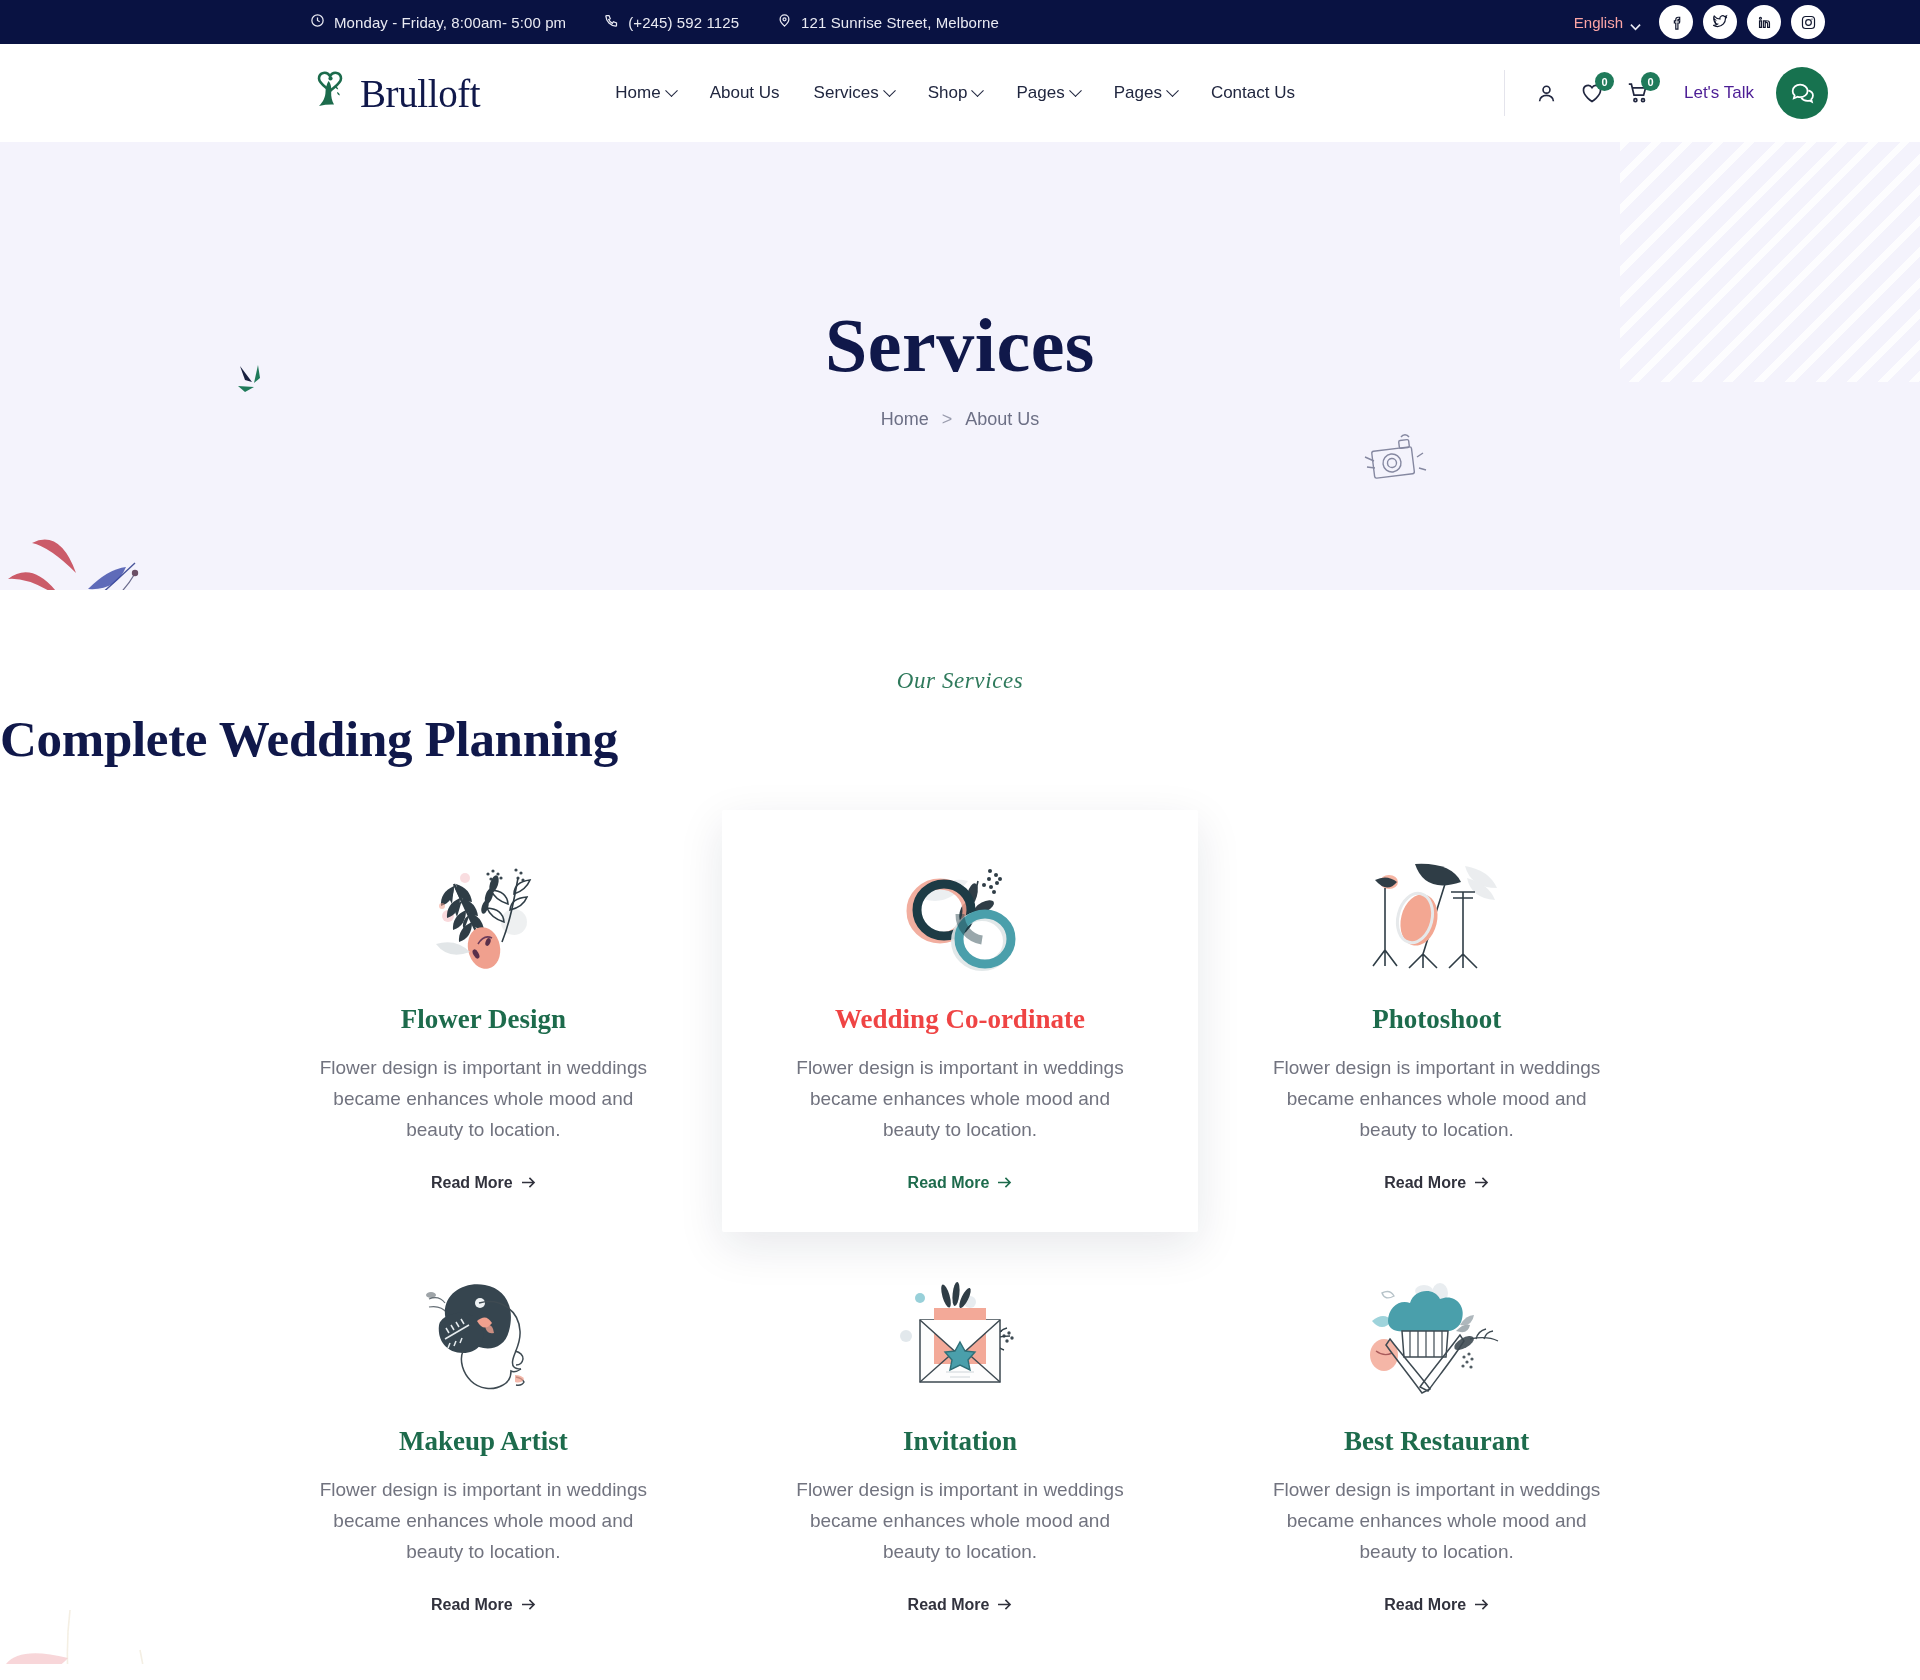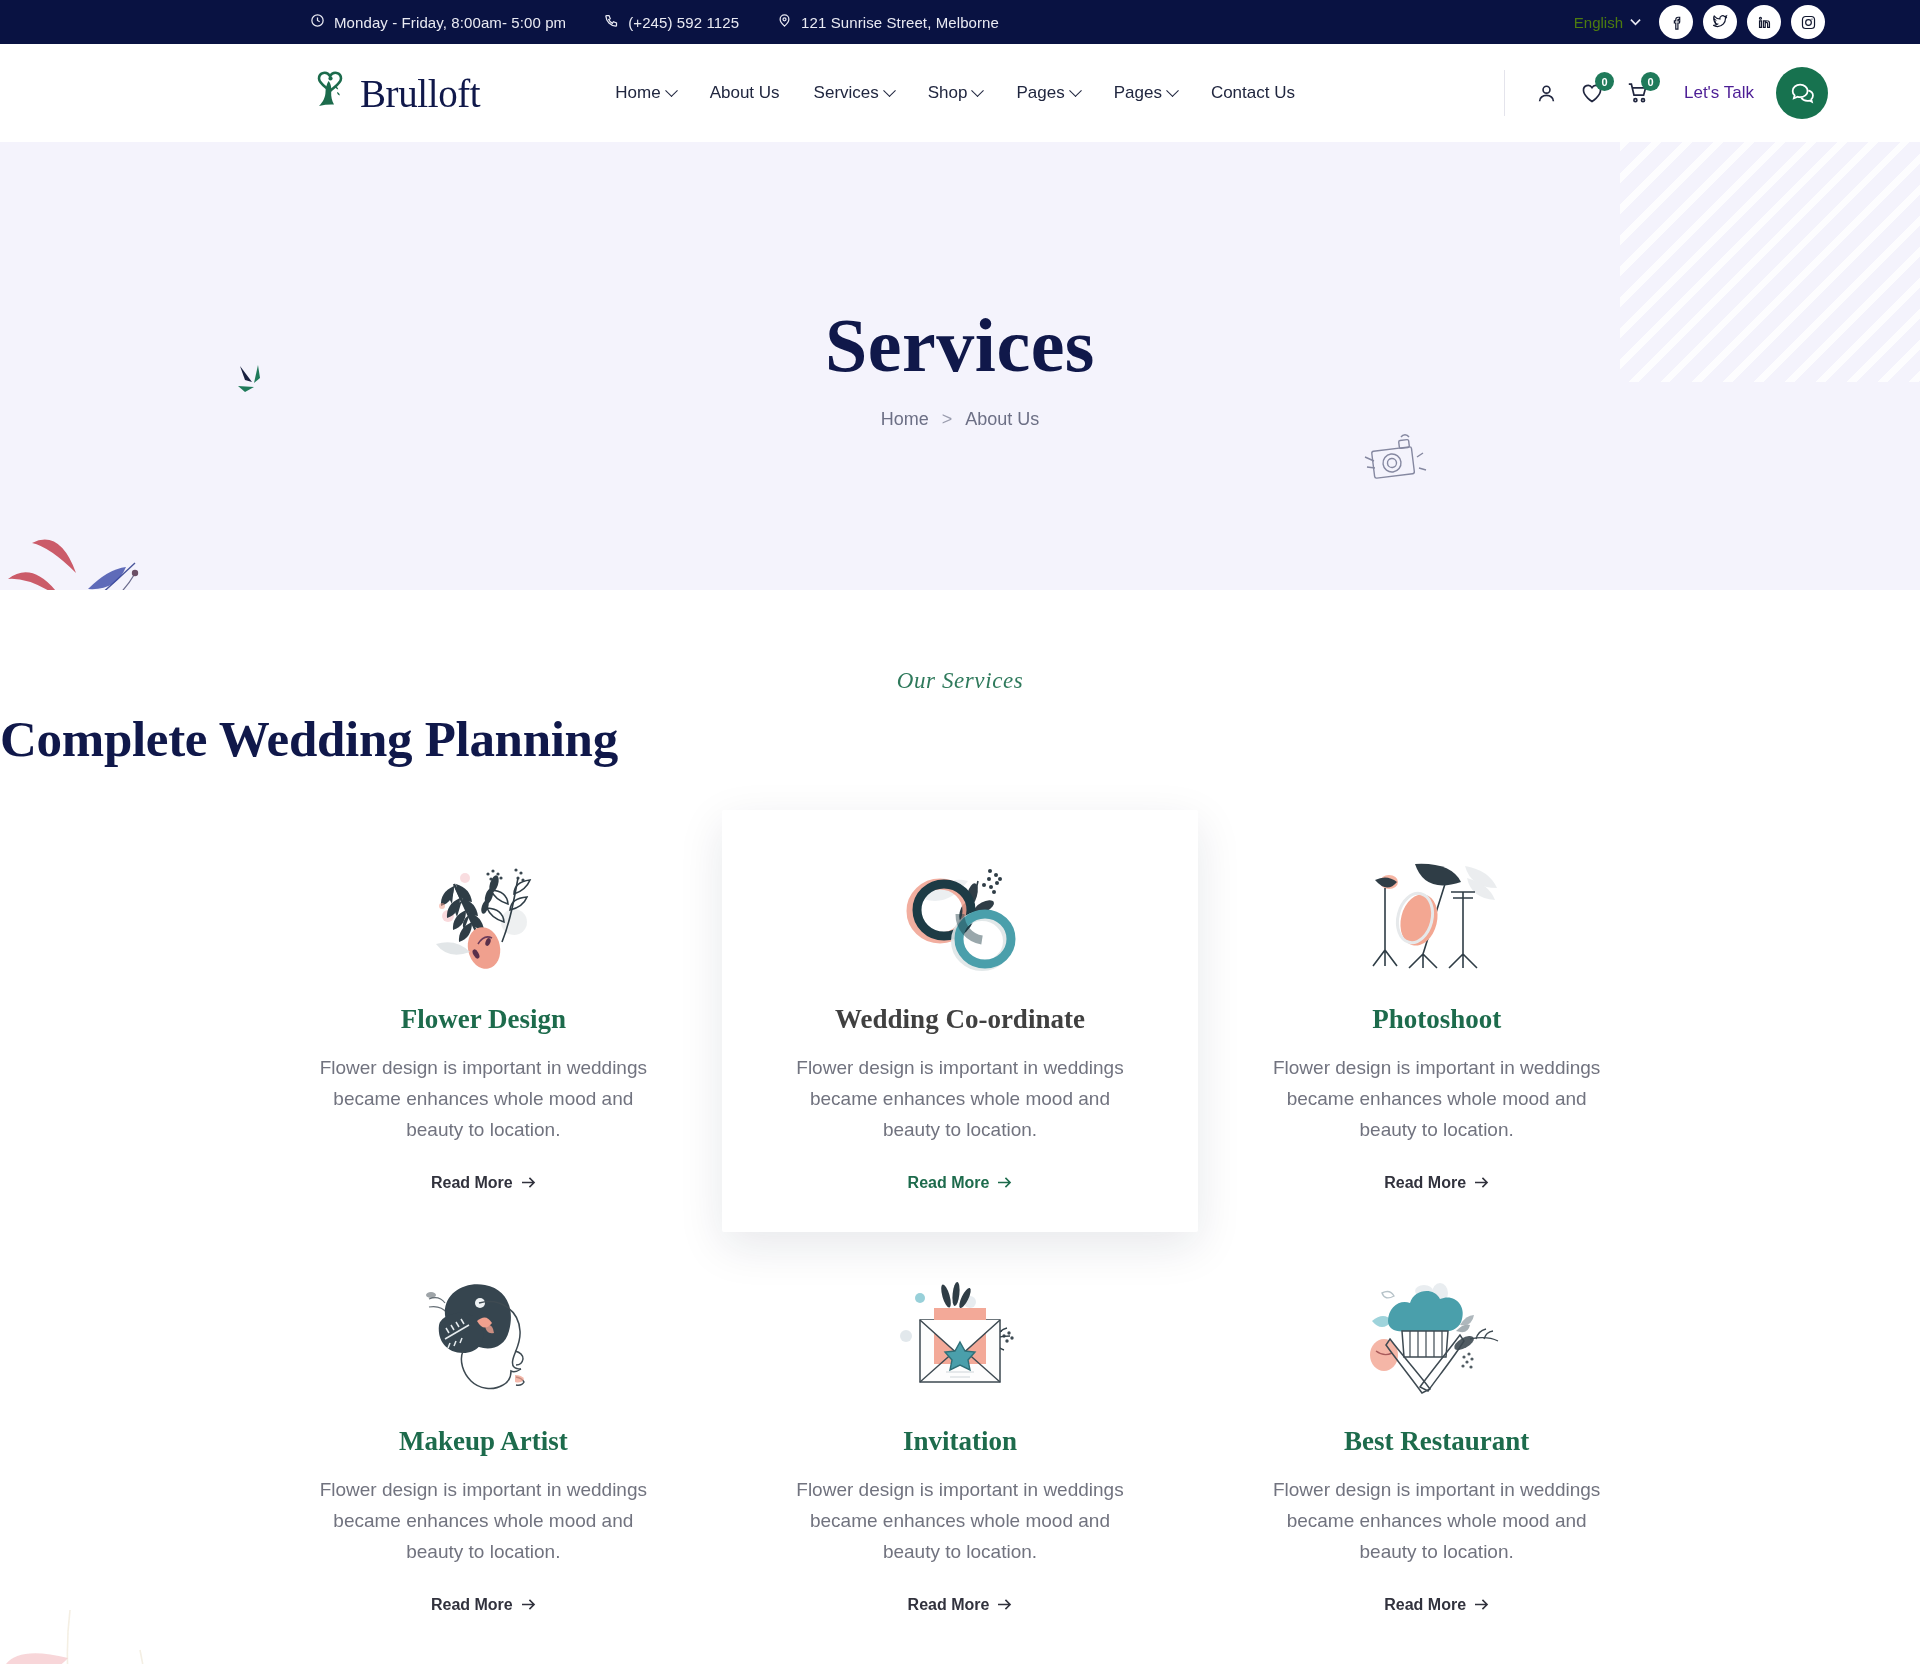--- a/index.html
+++ b/index.html
@@ -5,21 +5,21 @@
   *{box-sizing:border-box;margin:0;padding:0}
   html,body{width:1920px;height:1680px;overflow:hidden}
   body{font-family:"Liberation Sans",sans-serif;background:#fff;color:#1c1c2b}
 
   
   .topbar{height:44px;background:#091242;display:flex;align-items:center;padding:0 60px;color:#e9eaf3;font-size:15px;position:relative}
   .tb-left{display:flex;align-items:center;gap:38px;margin-left:250px}
   .tb-item{display:flex;align-items:center;gap:9px;white-space:nowrap;letter-spacing:.1px}
   .tb-item svg{flex:0 0 auto}
   .tb-right{margin-left:auto;display:flex;align-items:center;gap:18px;margin-right:35px}
-  .lang{display:flex;align-items:center;gap:7px;font-size:15px;color:#4d7c0f;cursor:pointer}
+  .lang{display:flex;align-items:flex-end;gap:7px;font-size:15px;color:#fca5a5;cursor:pointer}
   .socials{display:flex;align-items:center;gap:10px}
   .soc{width:34px;height:34px;border-radius:50%;background:#fff;display:flex;align-items:center;justify-content:center;cursor:pointer}
 
   
   .header{height:98px;background:#fff;display:flex;align-items:center;padding:0 60px;position:relative;z-index:5}
   .logo{display:flex;align-items:center;gap:8px;margin-left:250px;cursor:pointer}
   .logo-name{font-family:"Liberation Serif",serif;font-size:39px;font-weight:400;color:#10184a;letter-spacing:-.4px}
   .nav{display:flex;align-items:center;gap:34px;margin-left:135px}
   .nav-item{display:flex;align-items:center;gap:6px;font-size:17px;color:#20263f;cursor:pointer;white-space:nowrap}
   .caret{width:9px;height:9px;border-right:1.6px solid #20263f;border-bottom:1.6px solid #20263f;transform:rotate(45deg) translate(-2px,-2px)}
@@ -48,21 +48,21 @@
   .sec-title{font-family:"Liberation Serif",serif;font-size:51px;font-weight:700;color:#10184a;text-align:left;margin-top:16px;letter-spacing:-.3px}
 
   .grid{position:relative;margin:42px auto 0;width:1430px;display:grid;grid-template-columns:repeat(3,1fr);row-gap:0}
   .card{padding:46px 56px 34px;text-align:center;background:transparent;position:relative}
   .card.featured{background:#fff;box-shadow:0 14px 46px rgba(20,25,60,.10);border-radius:2px;z-index:3;padding:46px 46px 40px}
   .card-ico{height:126px;display:flex;align-items:center;justify-content:center;margin-bottom:22px}
   .card-title{font-family:"Liberation Serif",serif;font-size:27px;font-weight:700;color:#1d6b4c;margin-bottom:18px;cursor:pointer}
   .card-text{font-size:19px;line-height:1.63;color:#71737f;max-width:330px;margin:0 auto}
   .read{display:inline-flex;align-items:center;gap:8px;margin-top:28px;font-size:16px;font-weight:600;color:#31323d;cursor:pointer}
   .card.featured .read{color:#1d6b4c}
-  .card.featured .card-title{color:#404040}
+  .card.featured .card-title{color:#ef4444}
 </style>
 </head>
 <body>
 
 <div class="topbar">
   <div class="tb-left">
     <div class="tb-item">
       <span>
         <svg width="15" height="15" viewBox="0 0 24 24" fill="none" stroke="#e9eaf3" stroke-width="2">
             <circle cx="12" cy="12" r="9"></circle>

